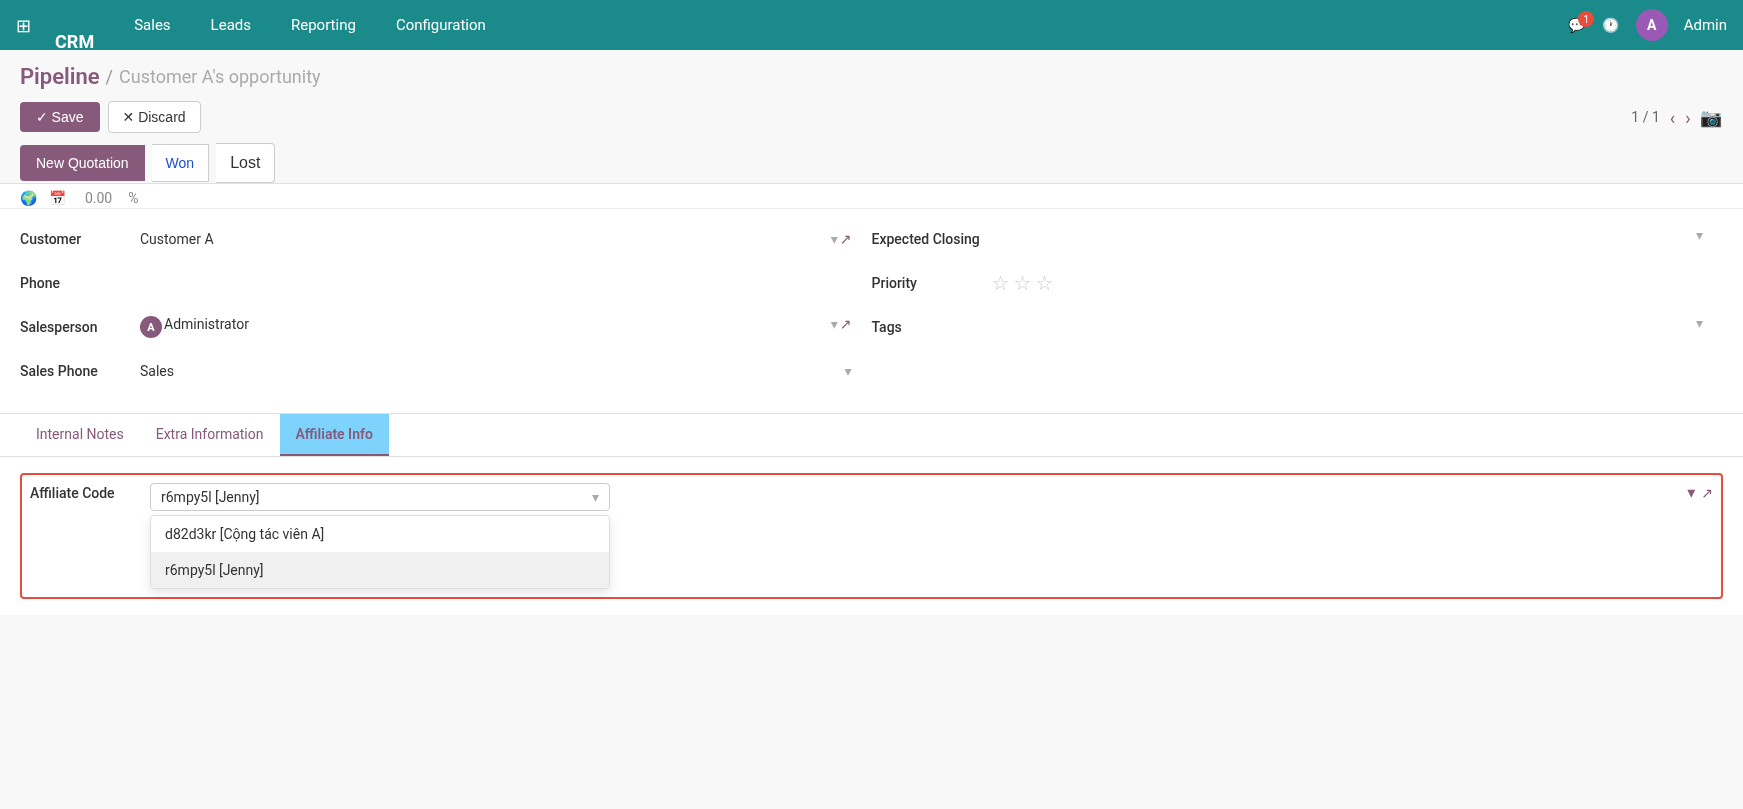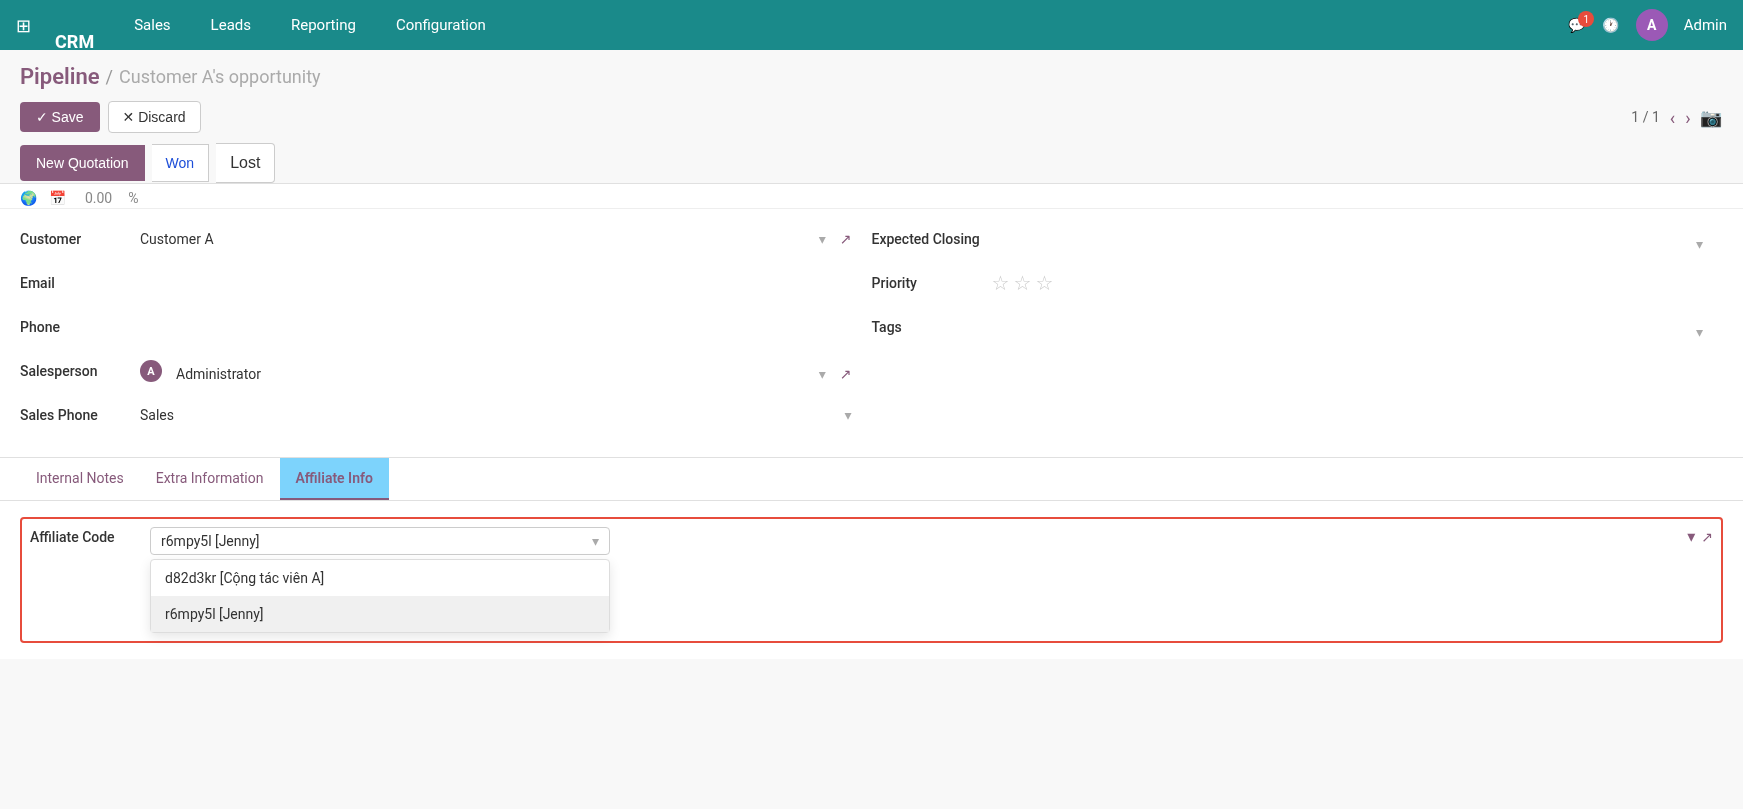--- a/index.html
+++ b/index.html
@@ -48,21 +48,21 @@
     .stage-step.active { color: #875a7b; font-weight: 600; border-bottom: 2px solid #875a7b; background: #f5edf5; }
 
     
     .partial-row { padding: 6px 20px 2px; border-bottom: 1px solid #e0e0e0; display: flex; align-items: center; gap: 12px; color: #888; font-size: 14px; }
 
     
     .form-area { padding: 14px 20px; background: white; display: grid; grid-template-columns: 1fr 1fr; gap: 0; }
     .form-left, .form-right { padding: 0 20px 0 0; }
     .form-row { display: flex; align-items: center; margin-bottom: 12px; min-height: 32px; }
     .form-label { width: 120px; color: #333; font-weight: 500; flex-shrink: 0; }
-    .form-value { flex: 1; display: flex; align-items: flex-end; gap: 14px; }
+    .form-value { flex: 1; display: flex; align-items: flex-start; gap: 2px; }
     .form-input { border: none; border-bottom: 1px solid transparent; padding: 4px 6px; width: 100%; background: transparent; font-size: 14px; color: #333; }
     .field-icon { color: #875a7b; cursor: pointer; font-size: 14px; }
     .dropdown-arrow { color: #aaa; margin-left: auto; }
     .avatar-circle { background: #875a7b; border-radius: 50%; width: 22px; height: 22px; display: flex; align-items: center; justify-content: center; color: white; font-size: 11px; font-weight: bold; flex-shrink: 0; }
     .stars { display: flex; gap: 4px; }
     .star { color: #ccc; font-size: 20px; cursor: pointer; }
 
     
     .tabs-area { padding: 0 20px; border-bottom: 1px solid #e0e0e0; display: flex; gap: 0; }
     .tab { padding: 12px 16px; cursor: pointer; color: #875a7b; font-size: 14px; border-bottom: 2px solid transparent; }
@@ -145,26 +145,20 @@
   <div class="form-left">
     <div class="form-row">
       <span class="form-label">Customer</span>
       <div class="form-value">
         <span style="color:#333;">Customer A</span>
         <span class="dropdown-arrow">▾</span>
         <span class="field-icon">↗</span>
       </div>
     </div>
     <div class="form-row">
-      <span class="form-label">Email</span>
-      <div class="form-value">
-        <input class="form-input" placeholder="" value="" style="">
-      </div>
-    </div>
-    <div class="form-row">
       <span class="form-label">Phone</span>
       <div class="form-value">
         <input class="form-input" placeholder="" style="">
       </div>
     </div>
     <div class="form-row">
       <span class="form-label">Salesperson</span>
       <div class="form-value">
         <div class="avatar-circle">
           <span>A</span>

